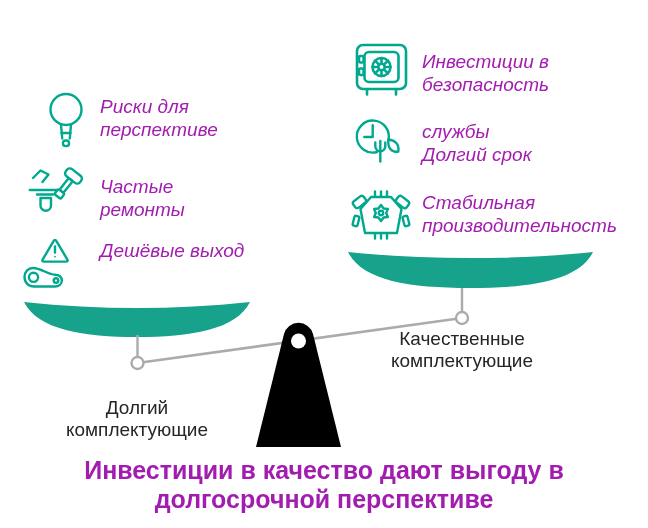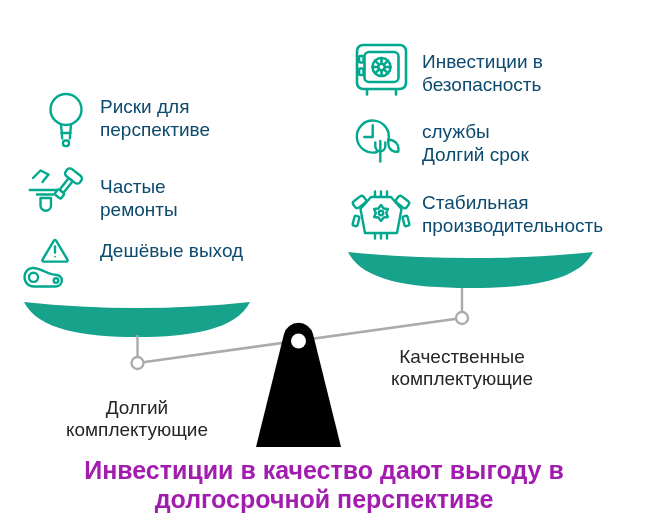--- a/index.html
+++ b/index.html
@@ -1,21 +1,21 @@
 <!DOCTYPE html>
 <html><head>
 <meta charset="utf-8">
 <style>
   html,body{margin:0;padding:0;background:#fff;}
   .canvas{
     position:relative;width:648px;height:528px;background:#ffffff;
     font-family:"Liberation Sans",sans-serif;color:#262626;overflow:hidden;
   }
   .abs{position:absolute;}
-  .item-text{position:absolute;font-size:19px;line-height:22.5px;color:#0c4a6e;}
+  .item-text{position:absolute;font-size:19px;line-height:22.5px;color:#a21caf;font-style:italic;}
   .item-text span{display:block;}
   .pan-label{position:absolute;width:200px;text-align:center;font-size:19px;line-height:22px;color:#262626;}
   .pan-label span{display:block;}
   .main-title{
     position:absolute;left:24px;top:456px;width:600px;text-align:center;
     font-size:25px;line-height:29px;font-weight:bold;color:#a21caf;
   }
   .main-title span{display:block;}
   .icon svg{display:block;}
 </style>
@@ -141,21 +141,21 @@
   </div>
   <div class="item-text" style="left:422px;top:192px">
     <span>Стабильная</span>
     <span>производительность</span>
   </div>
 
   <div class="pan-label" style="left:37px;top:397px">
     <span>Долгий</span>
     <span>комплектующие</span>
   </div>
-  <div class="pan-label" style="left:362px;top:346px">
+  <div class="pan-label" style="left:362px;top:328px">
     <span>Качественные</span>
     <span>комплектующие</span>
   </div>
 
   <div class="main-title">
     <span>Инвестиции в качество дают выгоду в</span>
     <span>долгосрочной перспективе</span>
   </div>
 
 </div>

